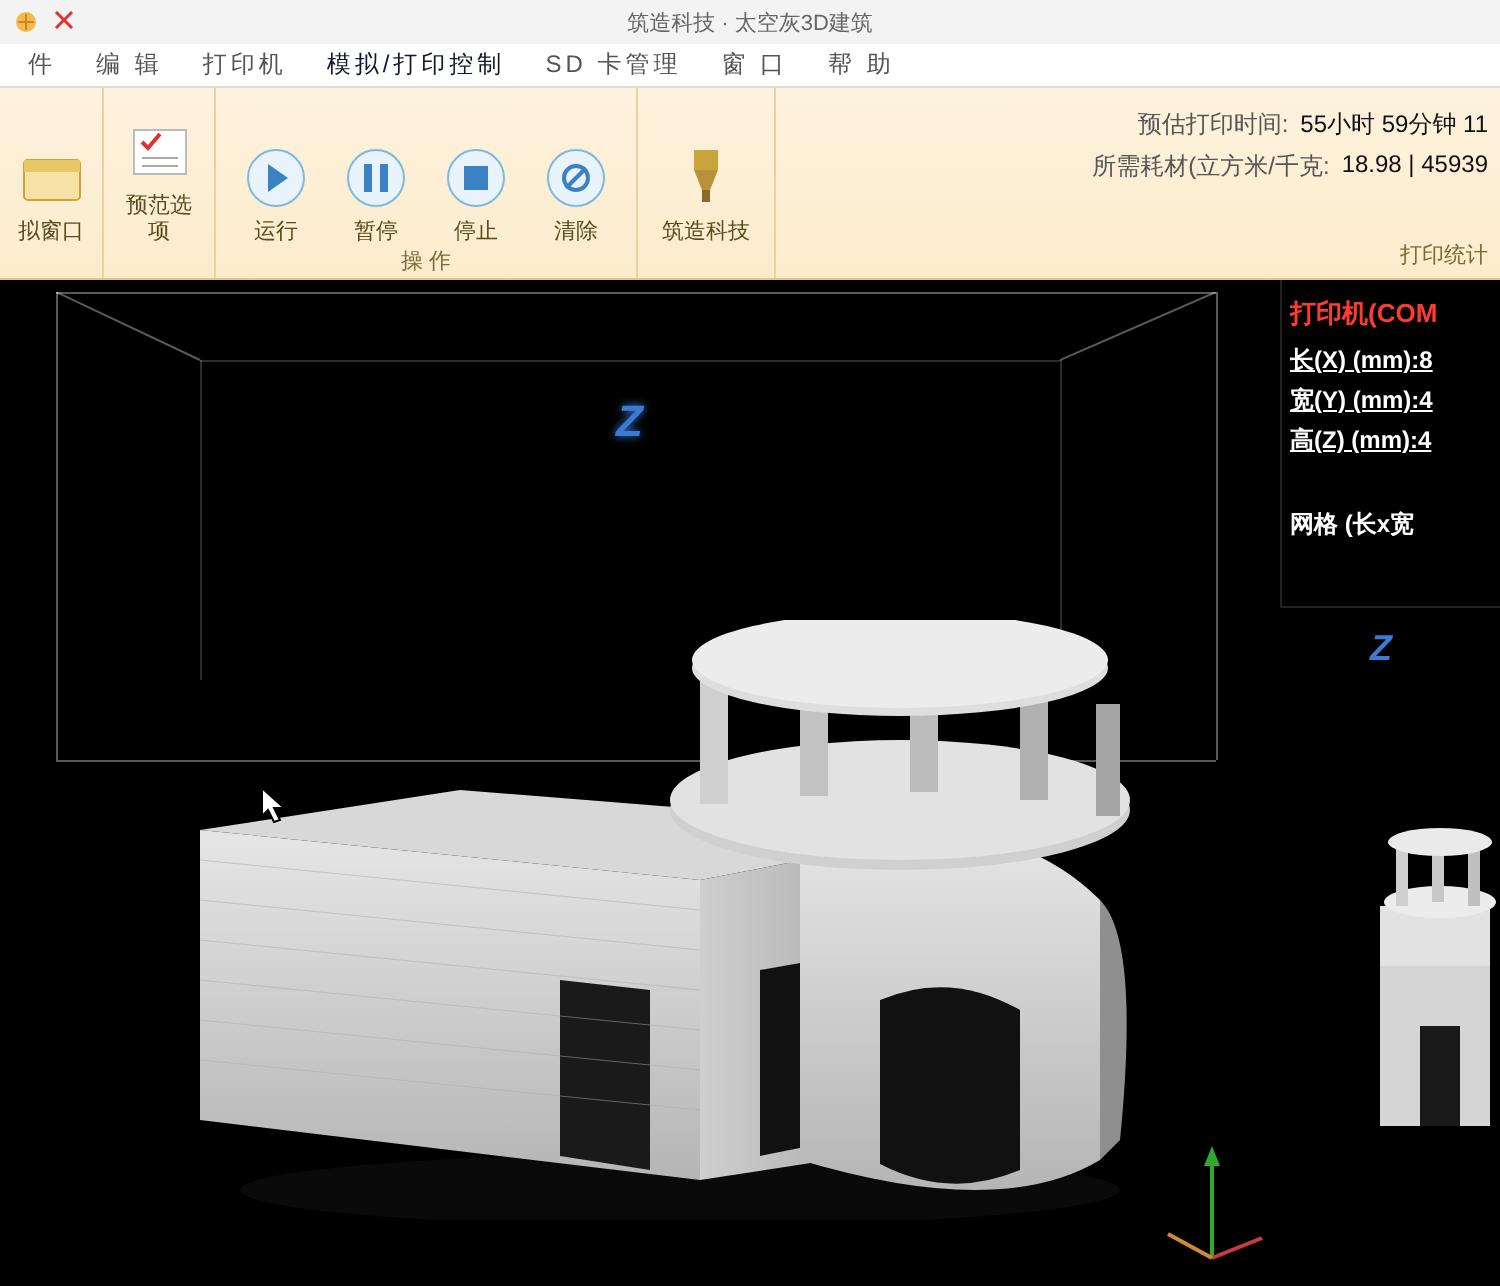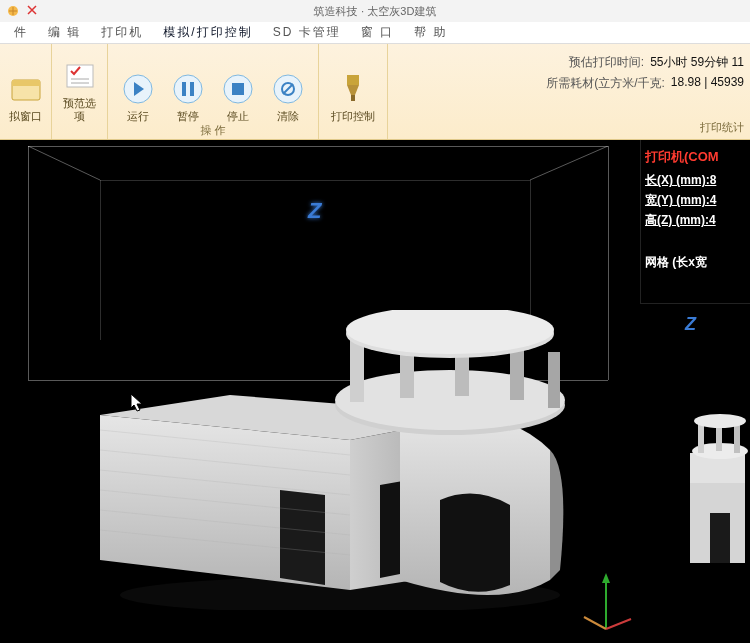--- a/index.html
+++ b/index.html
@@ -140,21 +140,21 @@
   <div class="ribbon-group">
     <div class="buttons">
       <div class="rb-btn" style="width:56px;">
         <div class="icon-box">
             <svg width="36" height="36">
               <rect x="12" y="4" width="12" height="10" fill="#c9a43a"></rect>
               <path d="M12 14h12l-4 10h-4z" fill="#b8923a"></path>
               <rect x="16" y="24" width="4" height="6" fill="#8a6a2a"></rect>
             </svg>
           </div>
-        <span>打印控制</span>
+        <span>筑造科技</span>
       </div>
     </div>
     <div class="group-label"></div>
   </div>
   <div class="stats-area">
     <div class="row">
         <span>预估打印时间:</span>
         <span class="val">55小时 59分钟 11</span>
       </div>
     <div class="row">

